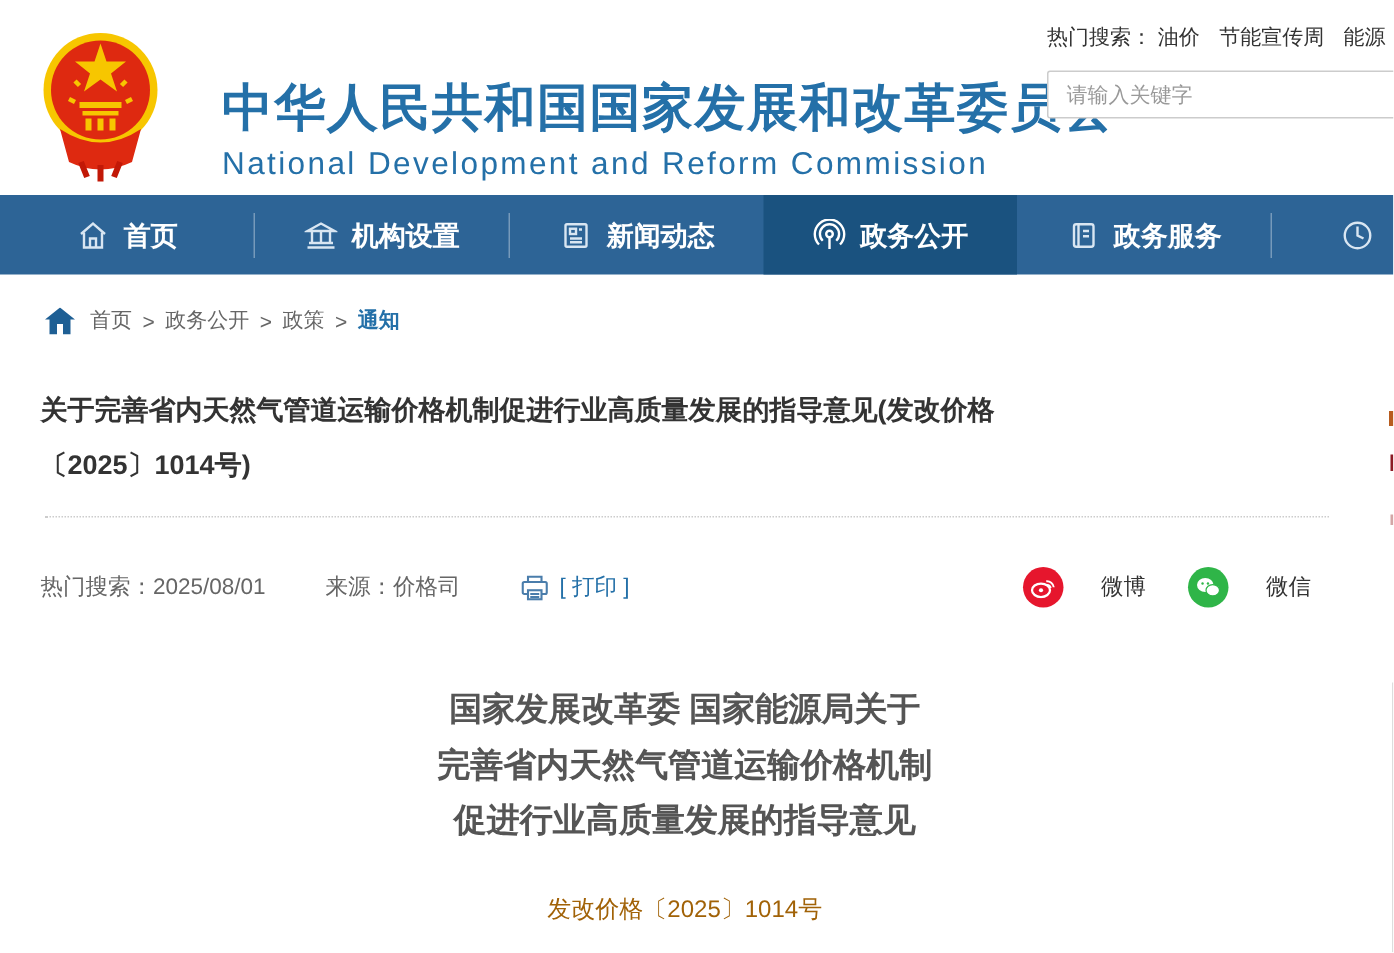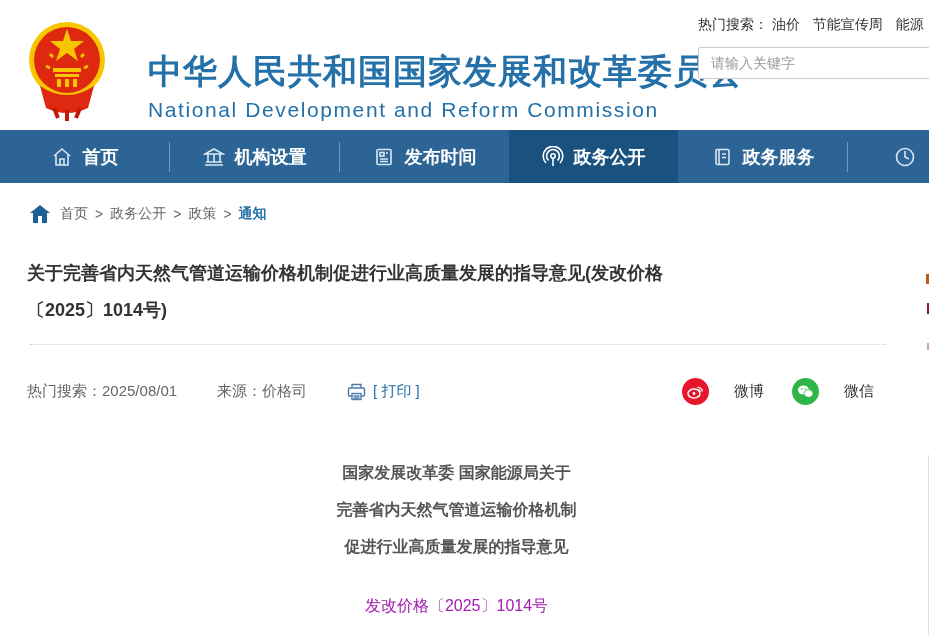--- a/index.html
+++ b/index.html
@@ -50,22 +50,22 @@
   .print-icon { width:19px; height:18px; }
   .print-label { color:#2470a8; font-size:15px; }
   .share-group { margin-left:auto; display:flex; align-items:center; gap:28px; margin-right:12px; }
   .share-item { display:flex; align-items:center; gap:25px; cursor:pointer; }
   .share-circle { width:27px; height:27px; border-radius:50%; display:flex; align-items:center; justify-content:center; }
   .share-weibo { background:#e6162d; }
   .share-wechat { background:#2fb548; }
   .share-label { font-size:15px; color:#333; }
 
   .article { text-align:center; }
-  .article-title { margin-top:49px; font-size:16px; font-weight:700; color:#555; line-height:37px; }
-  .doc-number { margin-top:31px; font-size:16px; color:#a21caf; }
+  .article-title { margin-top:49px; font-size:22px; font-weight:700; color:#555; line-height:37px; }
+  .doc-number { margin-top:31px; font-size:16px; color:#a16207; }
 
   
   .sliver { position:absolute; right:0; }
   .sliver-1 { top:274px; width:3px; height:10px; background:#b85c1f; }
   .sliver-2 { top:303px; width:2px; height:11px; background:#8d1a24; }
   .sliver-3 { top:343px; width:2px; height:7px; background:#d3a6a6; }
   .sliver-line { top:455px; width:1px; height:180px; background:#ddd; }
 </style>
 </head>
 <body>
@@ -125,21 +125,21 @@
       </svg>
       <span>机构设置</span>
     </div>
     <div class="nav-divider"></div>
     <div class="nav-item">
       <svg class="nav-icon" viewBox="0 0 22 22" fill="none" stroke="#d9e6f2" stroke-width="1.6">
         <rect x="4" y="3.5" width="14" height="15" rx="1"></rect>
           <rect x="7" y="6.5" width="4" height="3.5"></rect>
           <path d="M13 7 H15 M7 13 H15 M7 15.5 H15"></path>
       </svg>
-      <span>发布时间</span>
+      <span>新闻动态</span>
     </div>
     <div class="nav-item active">
       <svg class="nav-icon" viewBox="0 0 22 22" fill="none" stroke="#ffffff" stroke-width="1.6">
         <circle cx="11" cy="10" r="2.2"></circle>
           <path d="M11 12.5 V20"></path>
         <path d="M6.5 14.5 a6.4 6.4 0 1 1 9 0"></path>
           <path d="M4 17 a9.8 9.8 0 1 1 14 0"></path>
       </svg>
       <span>政务公开</span>
     </div>

